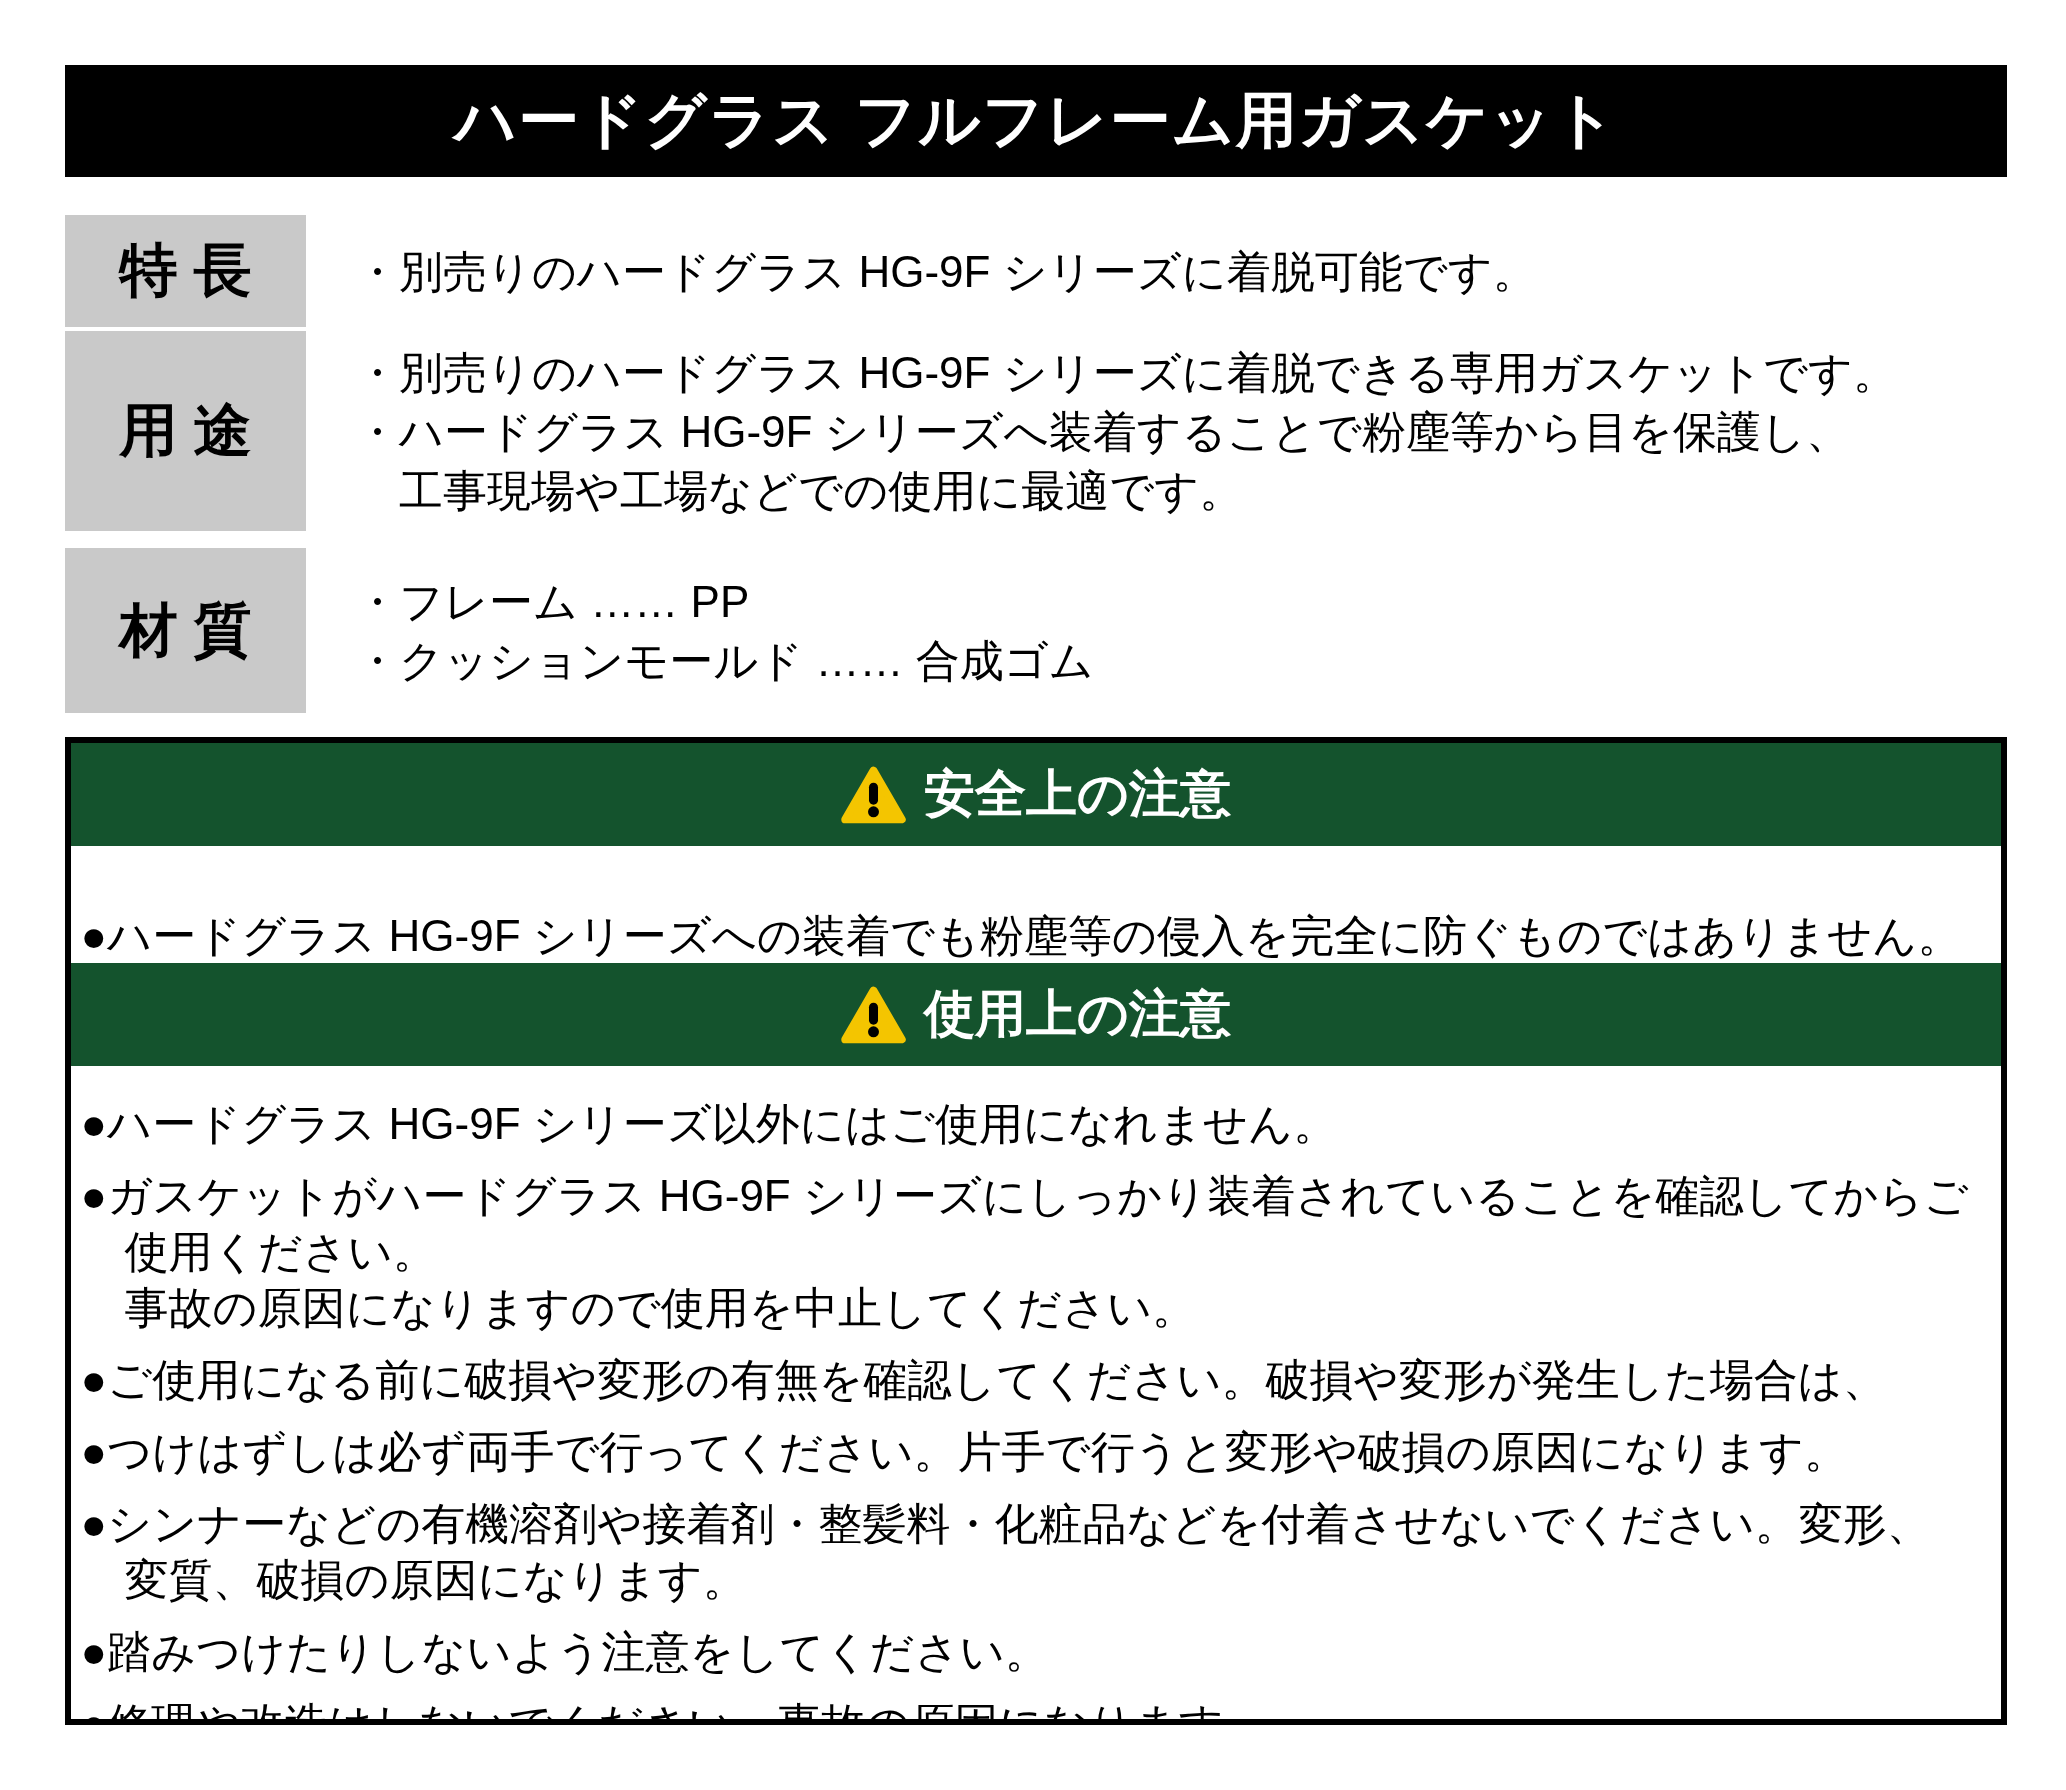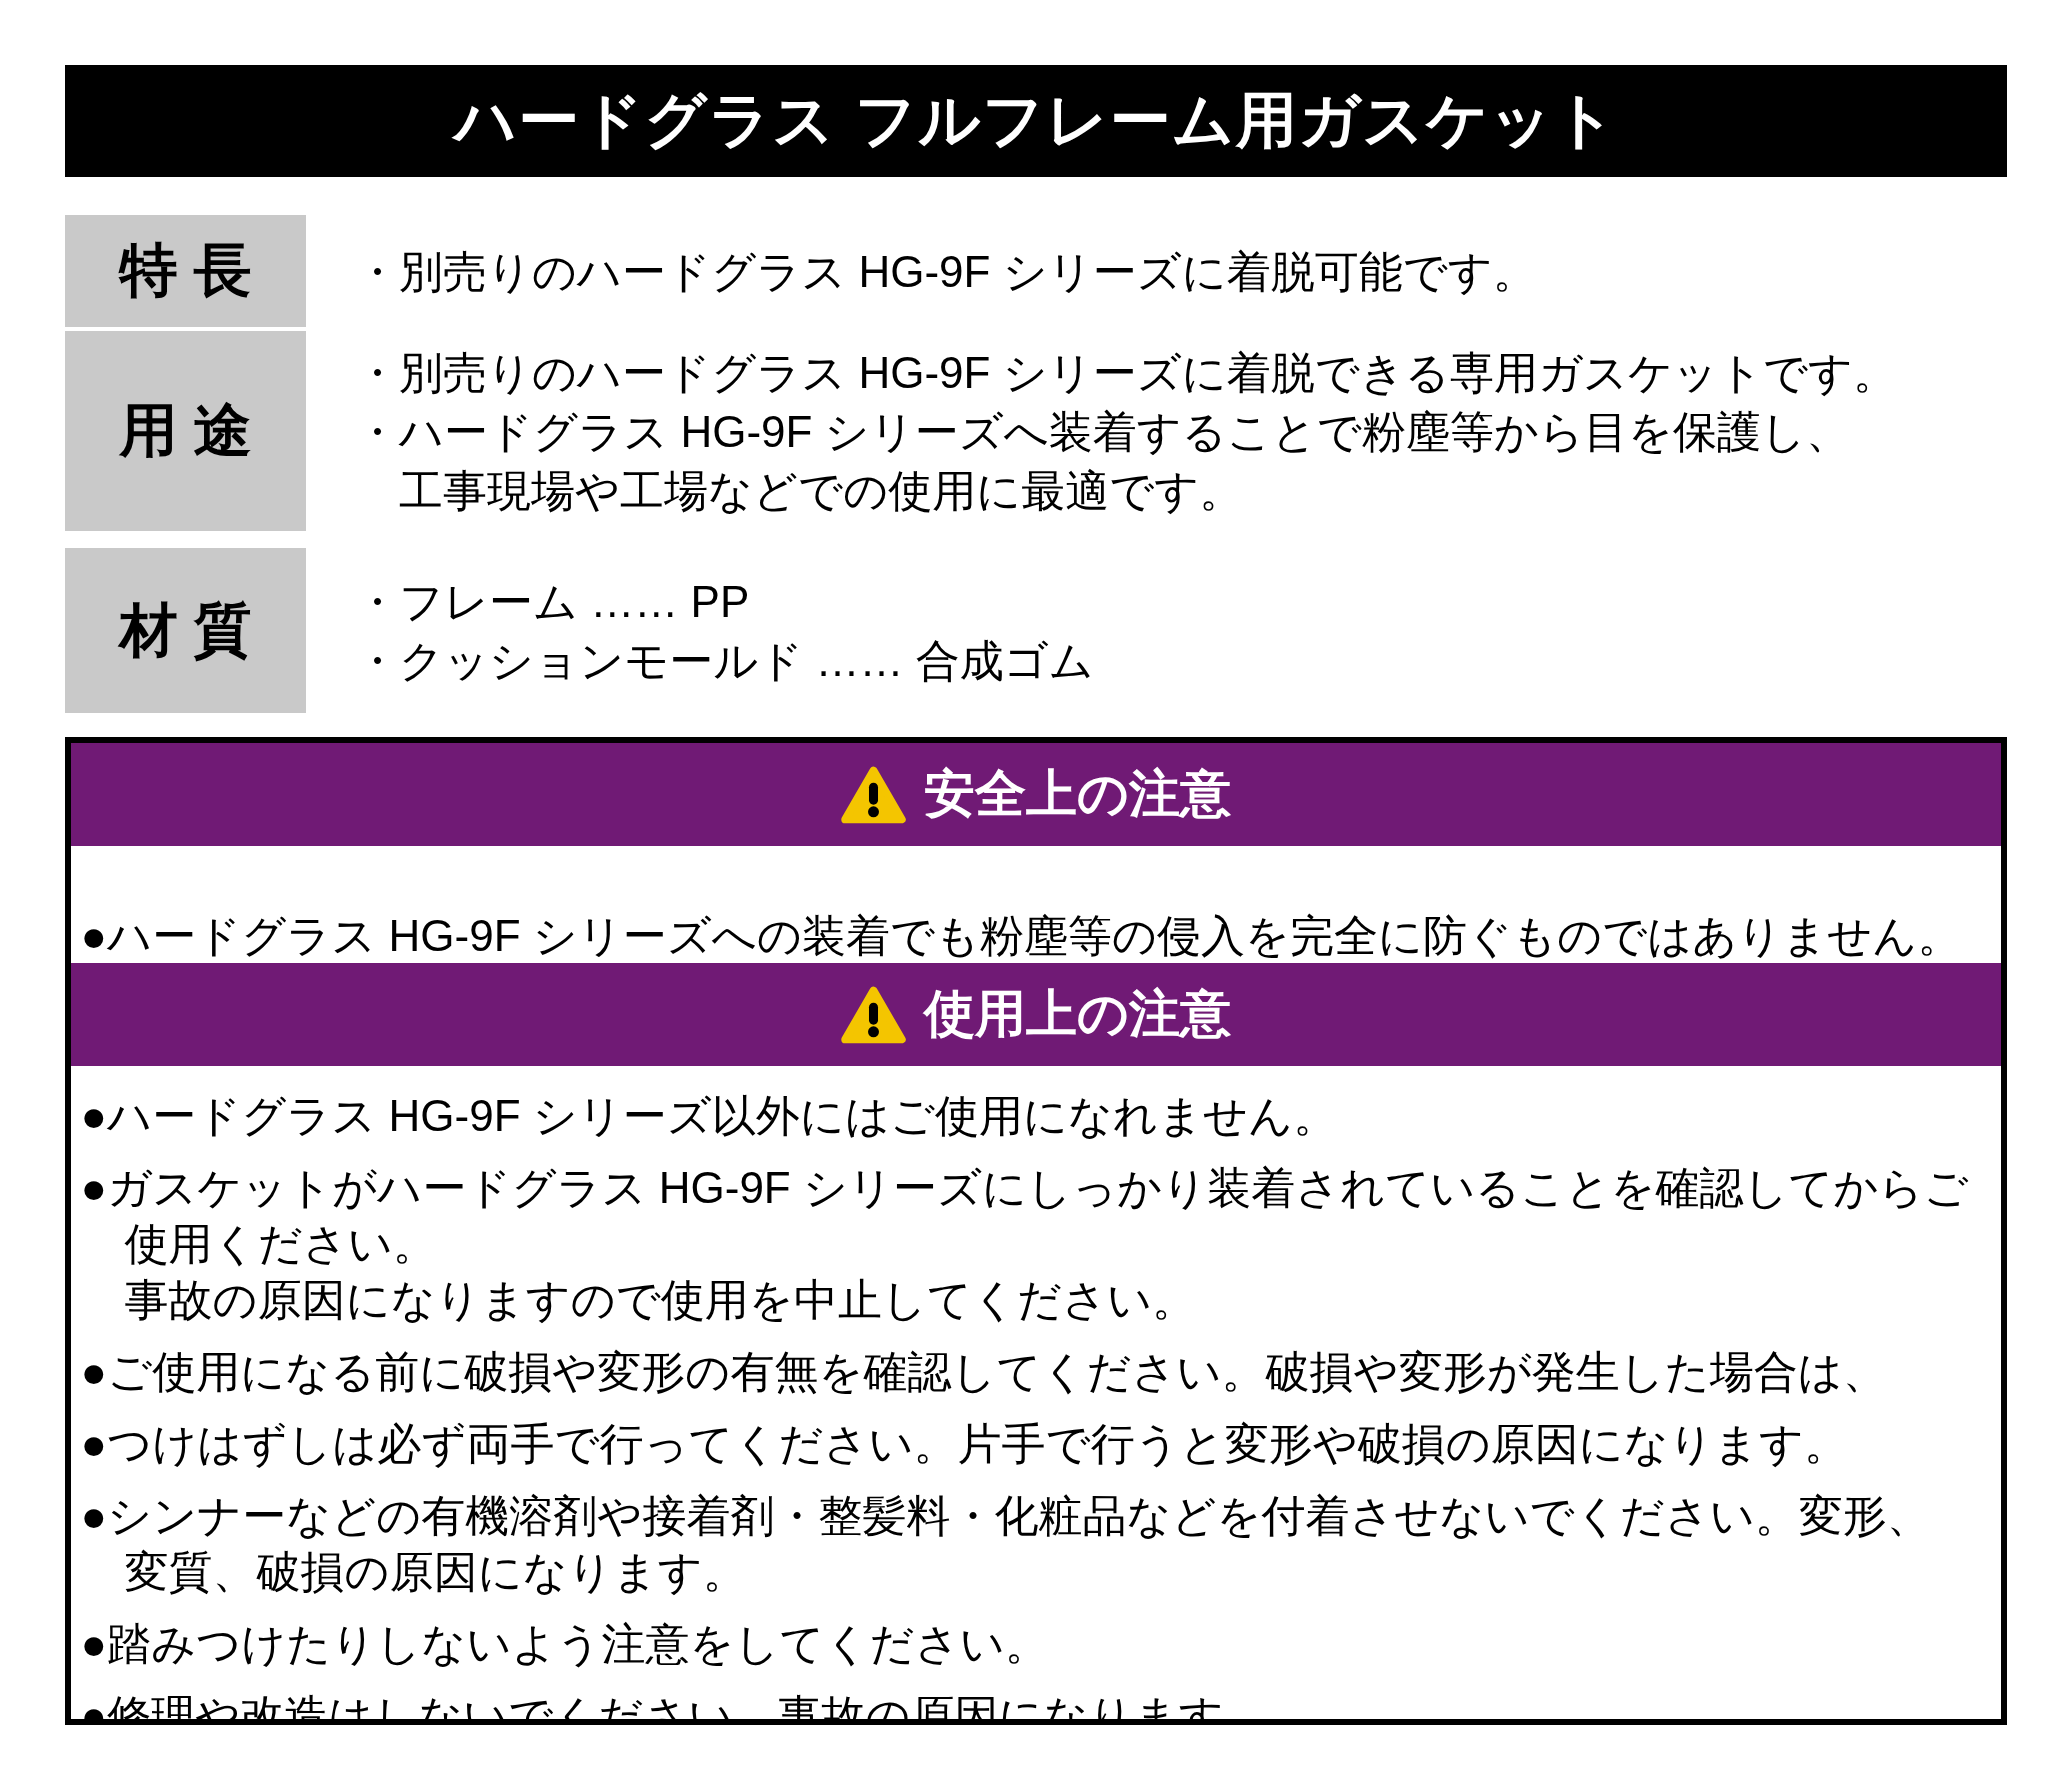--- a/index.html
+++ b/index.html
@@ -35,37 +35,37 @@
   .spec-line{
     font-size:44px;line-height:59px;font-weight:500;white-space:nowrap;margin-left:8px;
   }
 
   
   .caution-box{
     position:absolute;left:65px;top:737px;width:1942px;height:988px;
     border:6.9px solid #000;box-sizing:border-box;background:#fff;overflow:hidden;
   }
   .caution-header{
-    height:103px;background:#701a75;color:#fff;
+    height:103px;background:#14532d;color:#fff;
     display:flex;align-items:center;justify-content:center;gap:18px;
   }
   .caution-header .heading{
     font-size:51px;font-weight:bold;white-space:nowrap;
   }
   .warning-icon{width:65px;height:58px;flex:0 0 auto;}
   .safety-body{
     height:117px;display:flex;align-items:flex-end;padding:0 9.6px;
   }
   .safety-line{font-size:44px;line-height:55px;font-weight:500;white-space:nowrap;}
   .usage-body{padding:13.8px 9.6px 0 9.6px;}
   .usage-line{
     font-size:44px;line-height:56px;font-weight:500;white-space:nowrap;
   }
   .usage-line.new-bullet{margin-top:16px;}
-  .usage-line.first{margin-top:8px;}
+  .usage-line.first{margin-top:16px;}
 </style>
 </head>
 <body>
 
 <div class="page">
 
   <div class="title-bar">
     <span>ハードグラス フルフレーム用ガスケット</span>
   </div>
 

